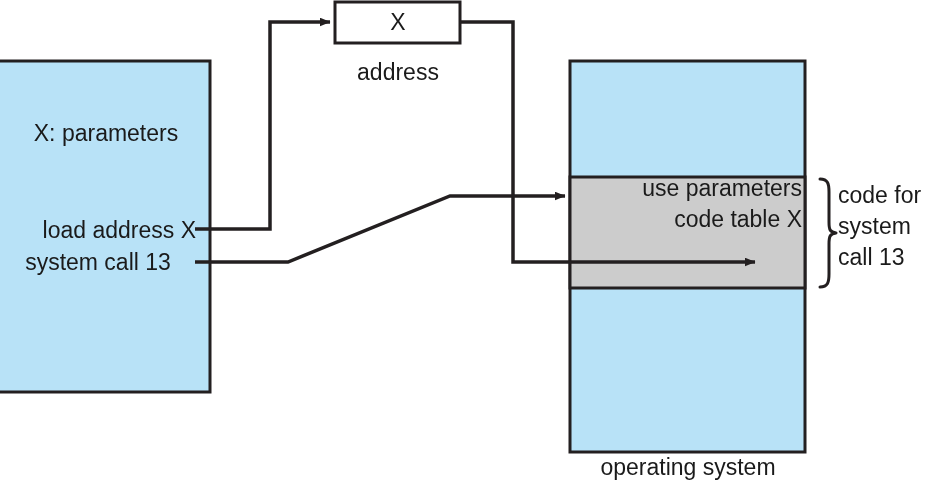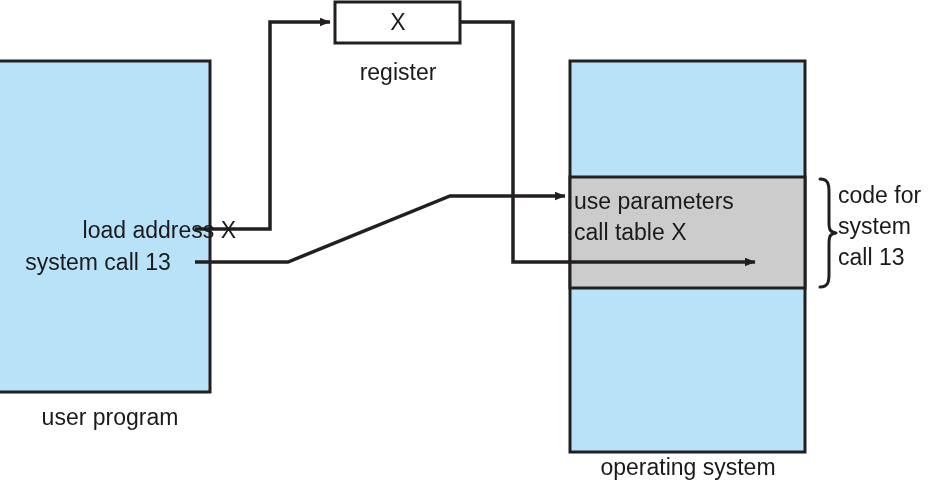--- a/index.html
+++ b/index.html
@@ -35,21 +35,20 @@
     left: 8px;
     top: 118px;
     width: 196px;
     text-align: center;
   }
   #user-load {
     left: 0px;
     top: 215px;
     width: 196px;
     text-align: right;
-    margin-left: 40px;
   }
   #user-syscall {
     left: 0px;
     top: 247px;
     width: 196px;
     text-align: center;
   }
   #user-caption {
     left: 10px;
     top: 402px;
@@ -65,23 +64,23 @@
   }
   #register-caption {
     left: 326px;
     top: 57px;
     width: 144px;
     text-align: center;
   }
   
   #os-kernel-text {
     left: 574px;
-    top: 186px;
+    top: 173px;
     width: 228px;
-    text-align: left;
+    text-align: right;
   }
   #os-caption {
     left: 566px;
     top: 452px;
     width: 244px;
     text-align: center;
   }
   
   #brace-label {
     left: 838px;
@@ -119,35 +118,35 @@
     <path d="M820,179
              C828,179 829,184 829,192
              L829,222
              C829,230 830,232 836,233
              C830,234 829,236 829,244
              L829,274
              C829,282 828,287 820,287" fill="none" stroke="#231f20" stroke-width="3" stroke-linecap="round" stroke-linejoin="round"></path>
   </svg>
 
   <div class="label" id="user-params">
+    <div>X: parameters</div>
   </div>
 
   <div class="label" id="user-load">load address X</div>
 
   <div class="label" id="user-syscall">system call 13</div>
 
-  <div class="label" id="user-caption">user program</div>
 
   <div class="label" id="register-value">X</div>
 
-  <div class="label" id="register-caption">register</div>
+  <div class="label" id="register-caption">address</div>
 
   <div class="label" id="os-kernel-text">
     <div>use parameters</div>
-    <div>call table X</div>
+    <div>code table X</div>
   </div>
 
   <div class="label" id="os-caption">operating system</div>
 
   <div class="label" id="brace-label">
     <div>code for</div>
     <div>system</div>
     <div>call 13</div>
   </div>
 

